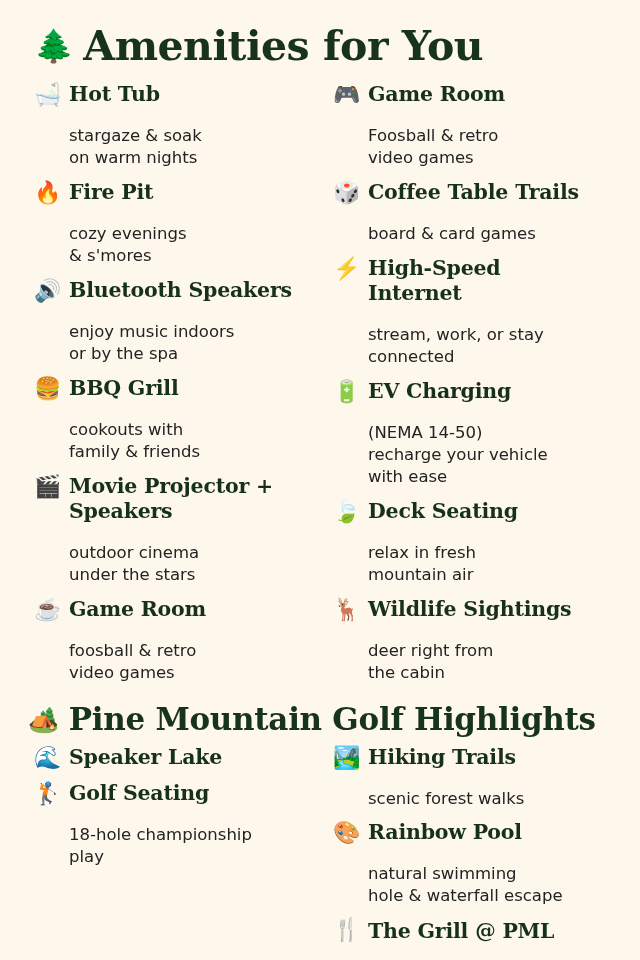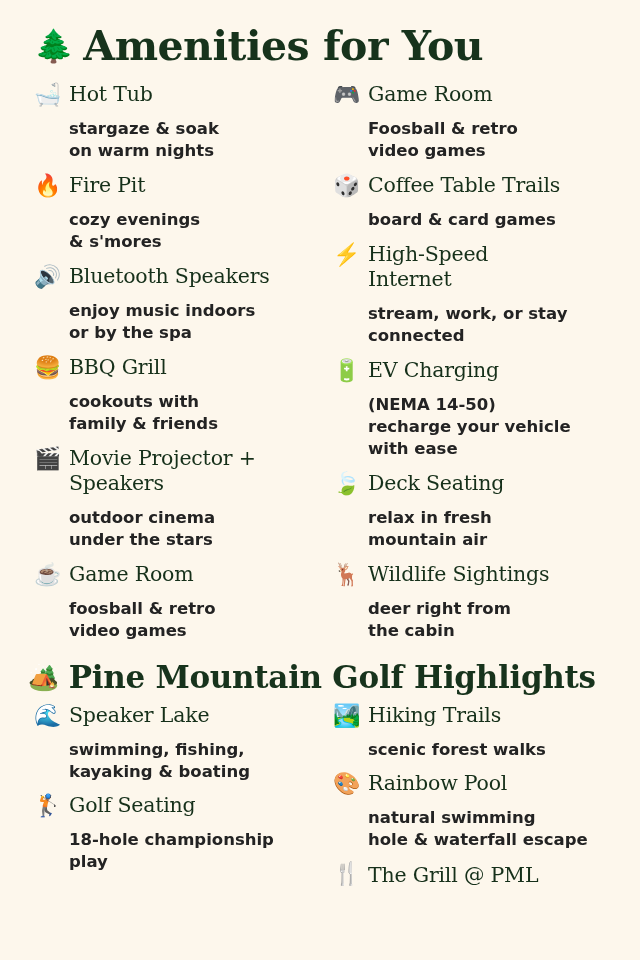--- a/index.html
+++ b/index.html
@@ -68,33 +68,32 @@
   .item .ico {
     font-size: 22px;
     line-height: 26px;
     flex: 0 0 auto;
     width: 26px;
     text-align: center;
   }
   .item .body { flex: 1 1 auto; min-width: 0; }
   .item .name {
     font-family: "DejaVu Serif", "Liberation Serif", serif;
-    font-weight: 400;
+    font-weight: 700;
     font-size: 20.5px;
     line-height: 25px;
     color: #16301a;
     letter-spacing: -0.2px;
   }
   .item .desc {
     font-family: "DejaVu Sans", "Liberation Sans", sans-serif;
     font-size: 16.5px;
     line-height: 22px;
     color: #232323;
-    margin-top: 11px;
-    font-weight: bold;
+    margin-top: 18px;
   }
   .item.no-desc .name { line-height: 28px; }
 
   .lower .item { margin-bottom: 10px; }
 </style>
 </head>
 <body>
 
 <div class="page">
 
@@ -198,21 +197,20 @@
     <span class="ttl-icon">🏕️</span>
     <span>Pine Mountain Golf Highlights</span>
   </div>
 
   <div class="cols lower">
     <div class="col col-left" id="high-left">
         <div class="item">
           <span class="ico">🌊</span>
           <div class="body">
             <div class="name">Speaker Lake</div>
-            <div class="desc">swimming, fishing,<br>kayaking &amp; boating</div>
           </div>
         </div>
         <div class="item">
           <span class="ico">🏌️</span>
           <div class="body">
             <div class="name">Golf Seating</div>
             <div class="desc">18-hole championship<br>play</div>
           </div>
         </div>
       </div>

